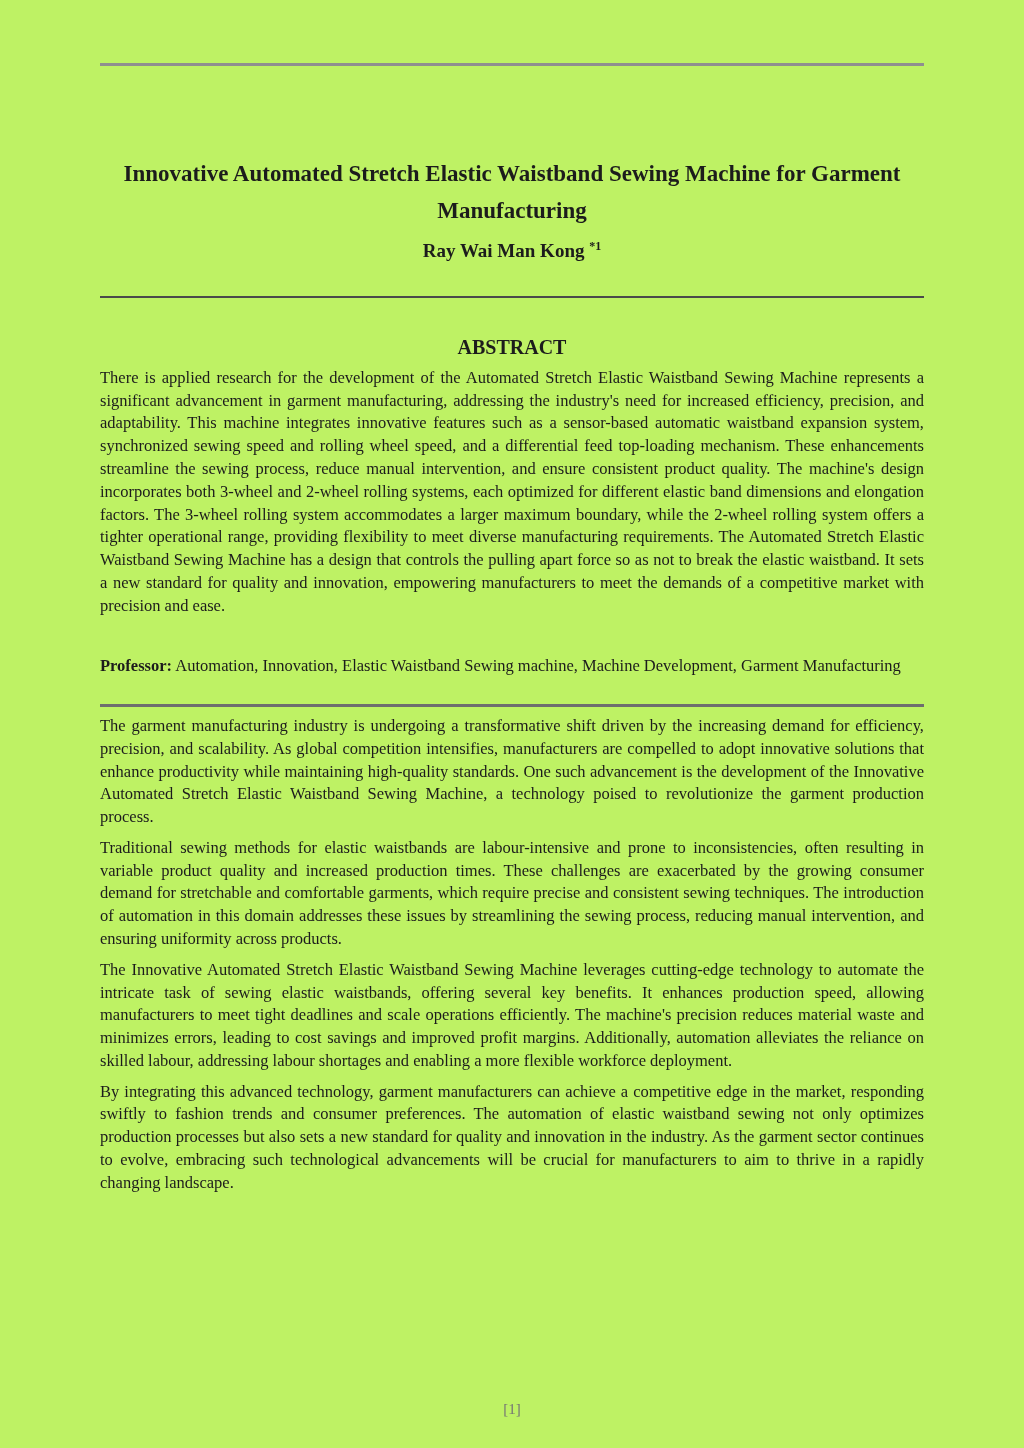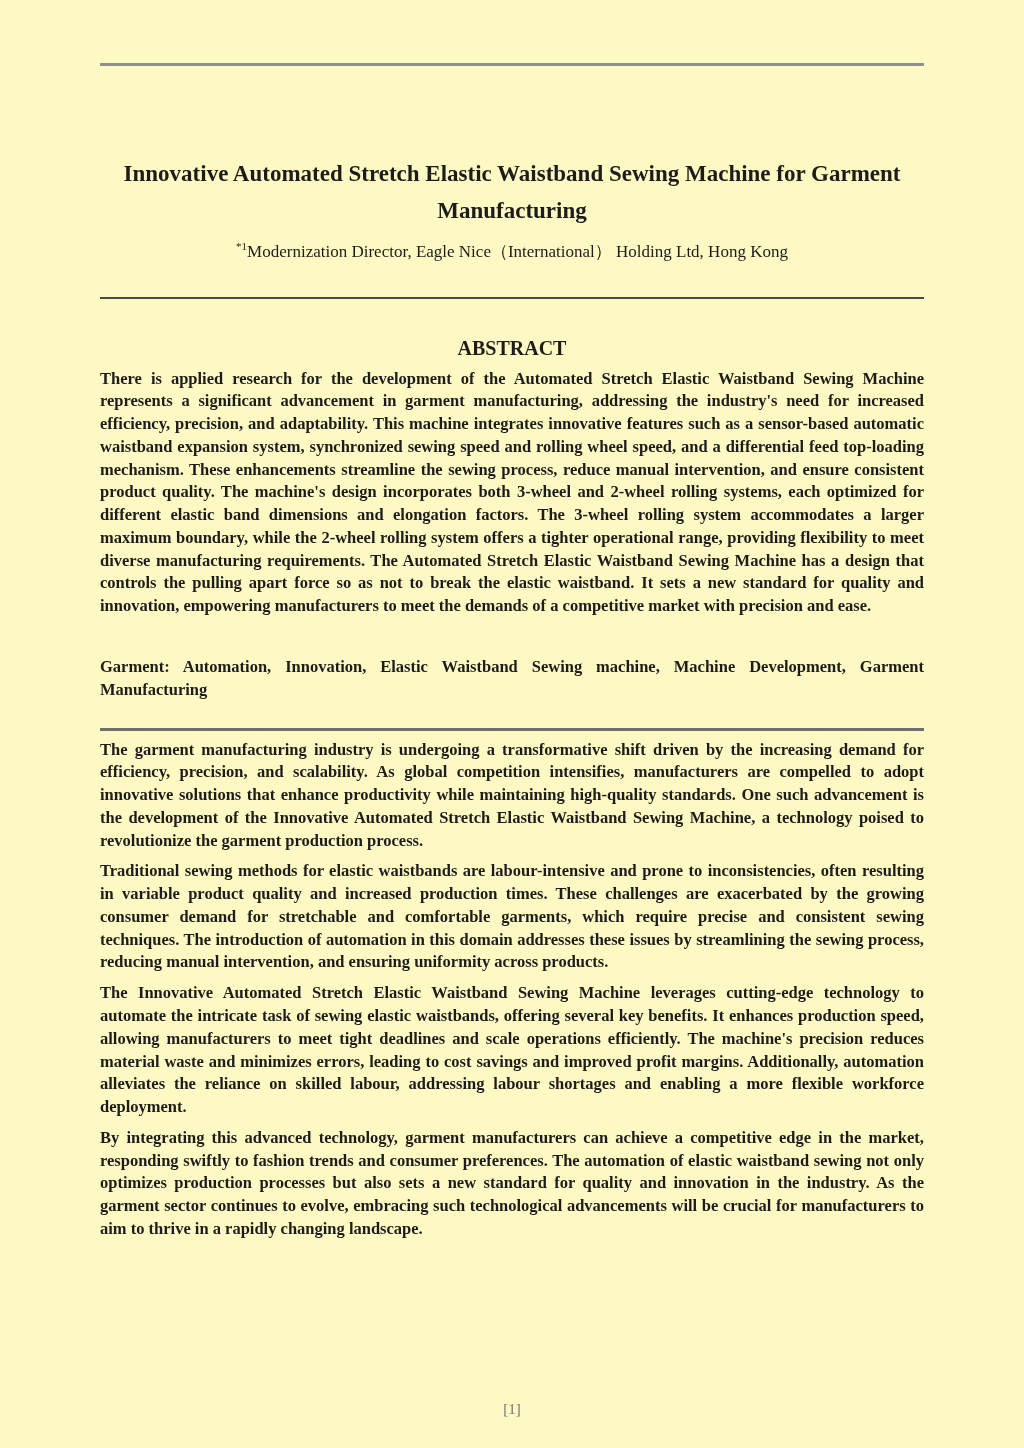--- a/index.html
+++ b/index.html
@@ -4,21 +4,21 @@
 <style>
   html, body {
     margin: 0;
     padding: 0;
     background: #ffffff;
   }
   .page {
     position: relative;
     width: 1024px;
     height: 1448px;
-    background: #fef9c3;
+    background: #bef264;
     font-family: "Liberation Serif", serif;
     color: #1c1c1c;
     overflow: hidden;
   }
   .content {
     margin: 0 100px;
   }
   .rule {
     border: none;
     margin: 0;
@@ -74,21 +74,20 @@
   }
   .intro-heading .heading-num {
     display: inline-block;
     margin-right: 26px;
   }
   .body-text {
     text-align: justify;
     font-size: 16.5px;
     line-height: 1.38;
     margin: 0;
-    font-weight: bold;
   }
   .abstract-body {
     margin-top: 8px;
   }
   .keywords-para {
     margin-top: 38px;
   }
   .para {
     margin-top: 8px;
   }
@@ -105,29 +104,29 @@
 </head>
 <body>
 
 <div class="page">
   <div class="content">
 
     <hr class="rule rule-top">
 
     <div class="title-block">
       <div class="paper-title">Innovative Automated Stretch Elastic Waistband Sewing Machine for Garment Manufacturing</div>
-      <div class="affiliation-line"><sup>*1</sup><span>Modernization Director, Eagle Nice（International） Holding Ltd, Hong Kong</span></div>
+      <div class="author-line"><span>Ray Wai Man Kong</span> <sup>*1</sup></div>
     </div>
 
     <hr class="rule rule-mid">
 
     <h2 class="section-heading abstract-heading">ABSTRACT</h2>
     <p class="body-text abstract-body">There is applied research for the development of the Automated Stretch Elastic Waistband Sewing Machine represents a significant advancement in garment manufacturing, addressing the industry's need for increased efficiency, precision, and adaptability. This machine integrates innovative features such as a sensor-based automatic waistband expansion system, synchronized sewing speed and rolling wheel speed, and a differential feed top-loading mechanism. These enhancements streamline the sewing process, reduce manual intervention, and ensure consistent product quality. The machine's design incorporates both 3-wheel and 2-wheel rolling systems, each optimized for different elastic band dimensions and elongation factors. The 3-wheel rolling system accommodates a larger maximum boundary, while the 2-wheel rolling system offers a tighter operational range, providing flexibility to meet diverse manufacturing requirements. The Automated Stretch Elastic Waistband Sewing Machine has a design that controls the pulling apart force so as not to break the elastic waistband. It sets a new standard for quality and innovation, empowering manufacturers to meet the demands of a competitive market with precision and ease.</p>
 
-    <p class="body-text keywords-para"><b>Garment:</b><span> Automation, Innovation, Elastic Waistband Sewing machine, Machine Development, Garment Manufacturing</span></p>
+    <p class="body-text keywords-para"><b>Professor:</b><span> Automation, Innovation, Elastic Waistband Sewing machine, Machine Development, Garment Manufacturing</span></p>
 
     <hr class="rule rule-intro">
 
 
     <p class="body-text para">The garment manufacturing industry is undergoing a transformative shift driven by the increasing demand for efficiency, precision, and scalability. As global competition intensifies, manufacturers are compelled to adopt innovative solutions that enhance productivity while maintaining high-quality standards. One such advancement is the development of the Innovative Automated Stretch Elastic Waistband Sewing Machine, a technology poised to revolutionize the garment production process.</p>
     <p class="body-text para">Traditional sewing methods for elastic waistbands are labour-intensive and prone to inconsistencies, often resulting in variable product quality and increased production times. These challenges are exacerbated by the growing consumer demand for stretchable and comfortable garments, which require precise and consistent sewing techniques. The introduction of automation in this domain addresses these issues by streamlining the sewing process, reducing manual intervention, and ensuring uniformity across products.</p>
     <p class="body-text para">The Innovative Automated Stretch Elastic Waistband Sewing Machine leverages cutting-edge technology to automate the intricate task of sewing elastic waistbands, offering several key benefits. It enhances production speed, allowing manufacturers to meet tight deadlines and scale operations efficiently. The machine's precision reduces material waste and minimizes errors, leading to cost savings and improved profit margins. Additionally, automation alleviates the reliance on skilled labour, addressing labour shortages and enabling a more flexible workforce deployment.</p>
     <p class="body-text para">By integrating this advanced technology, garment manufacturers can achieve a competitive edge in the market, responding swiftly to fashion trends and consumer preferences. The automation of elastic waistband sewing not only optimizes production processes but also sets a new standard for quality and innovation in the industry. As the garment sector continues to evolve, embracing such technological advancements will be crucial for manufacturers to aim to thrive in a rapidly changing landscape.</p>
 
   </div>

